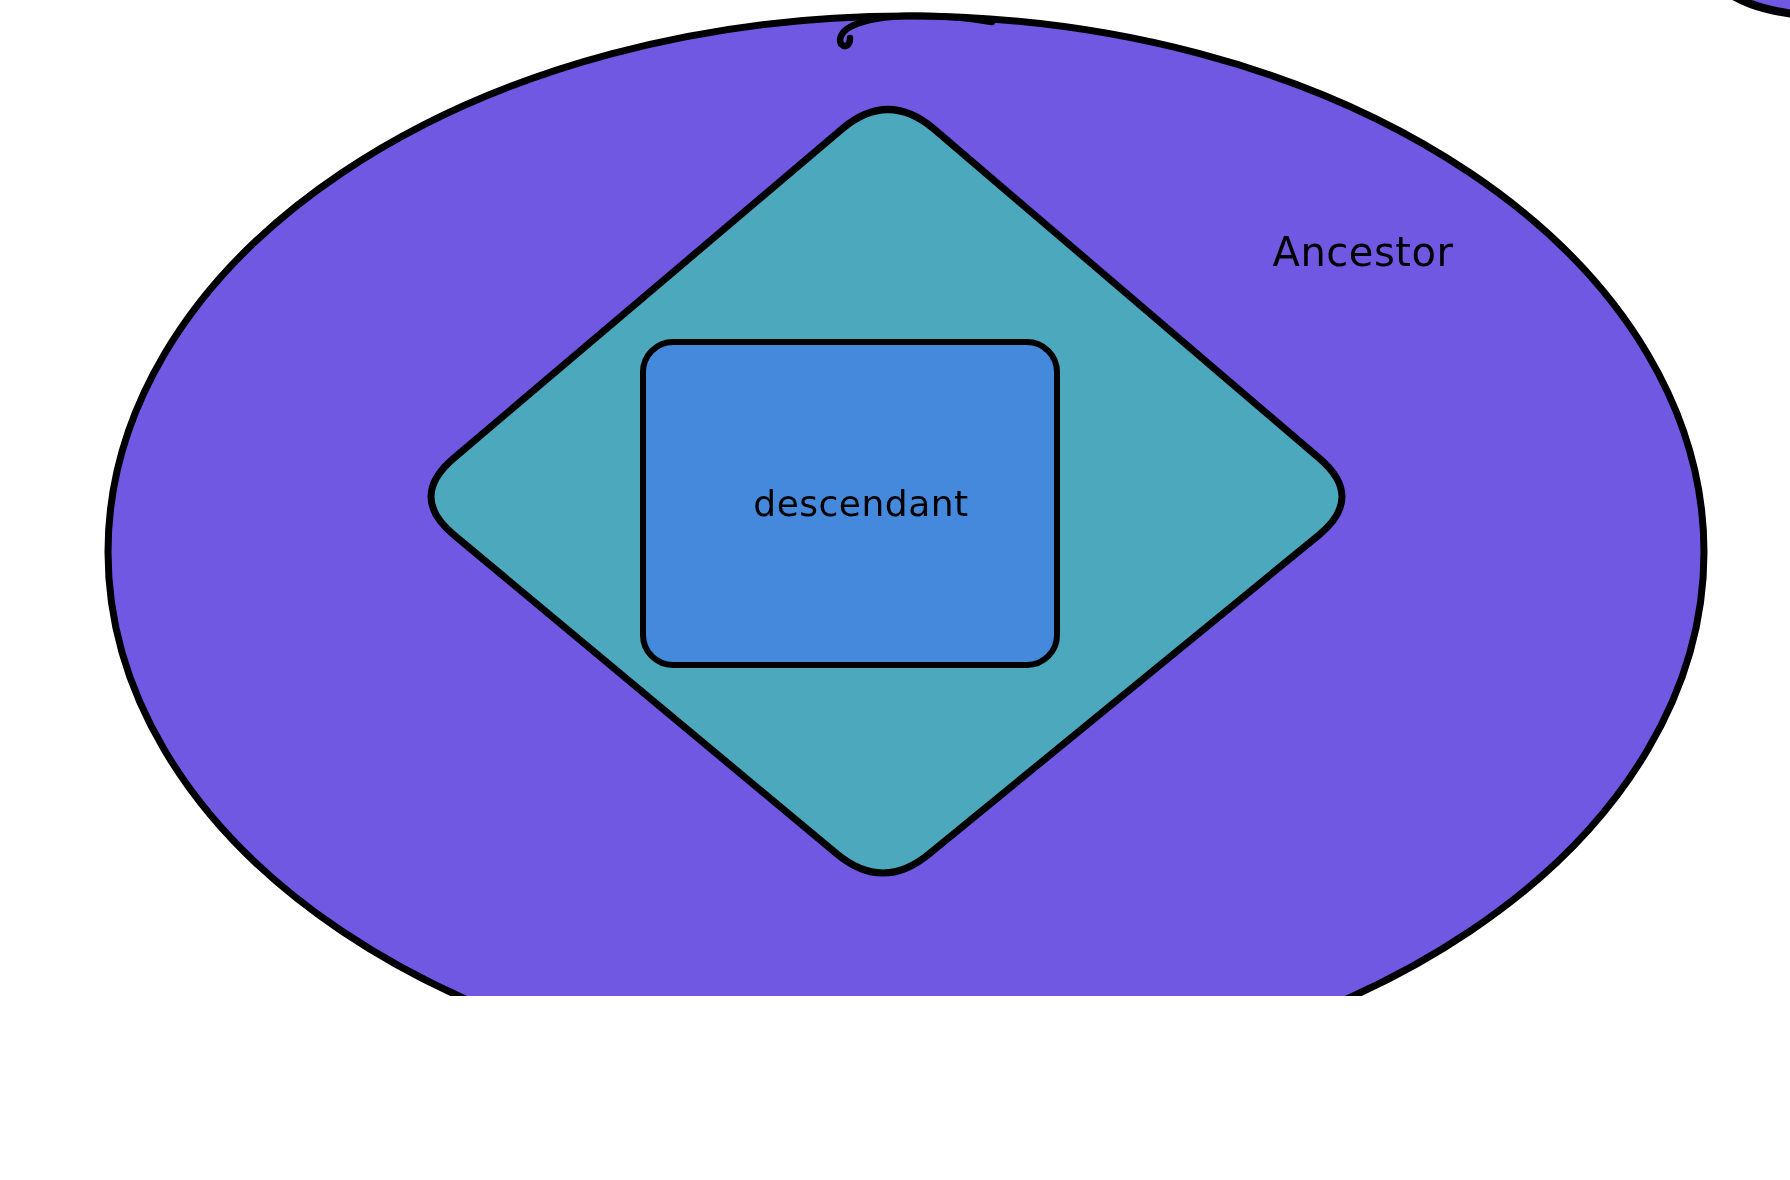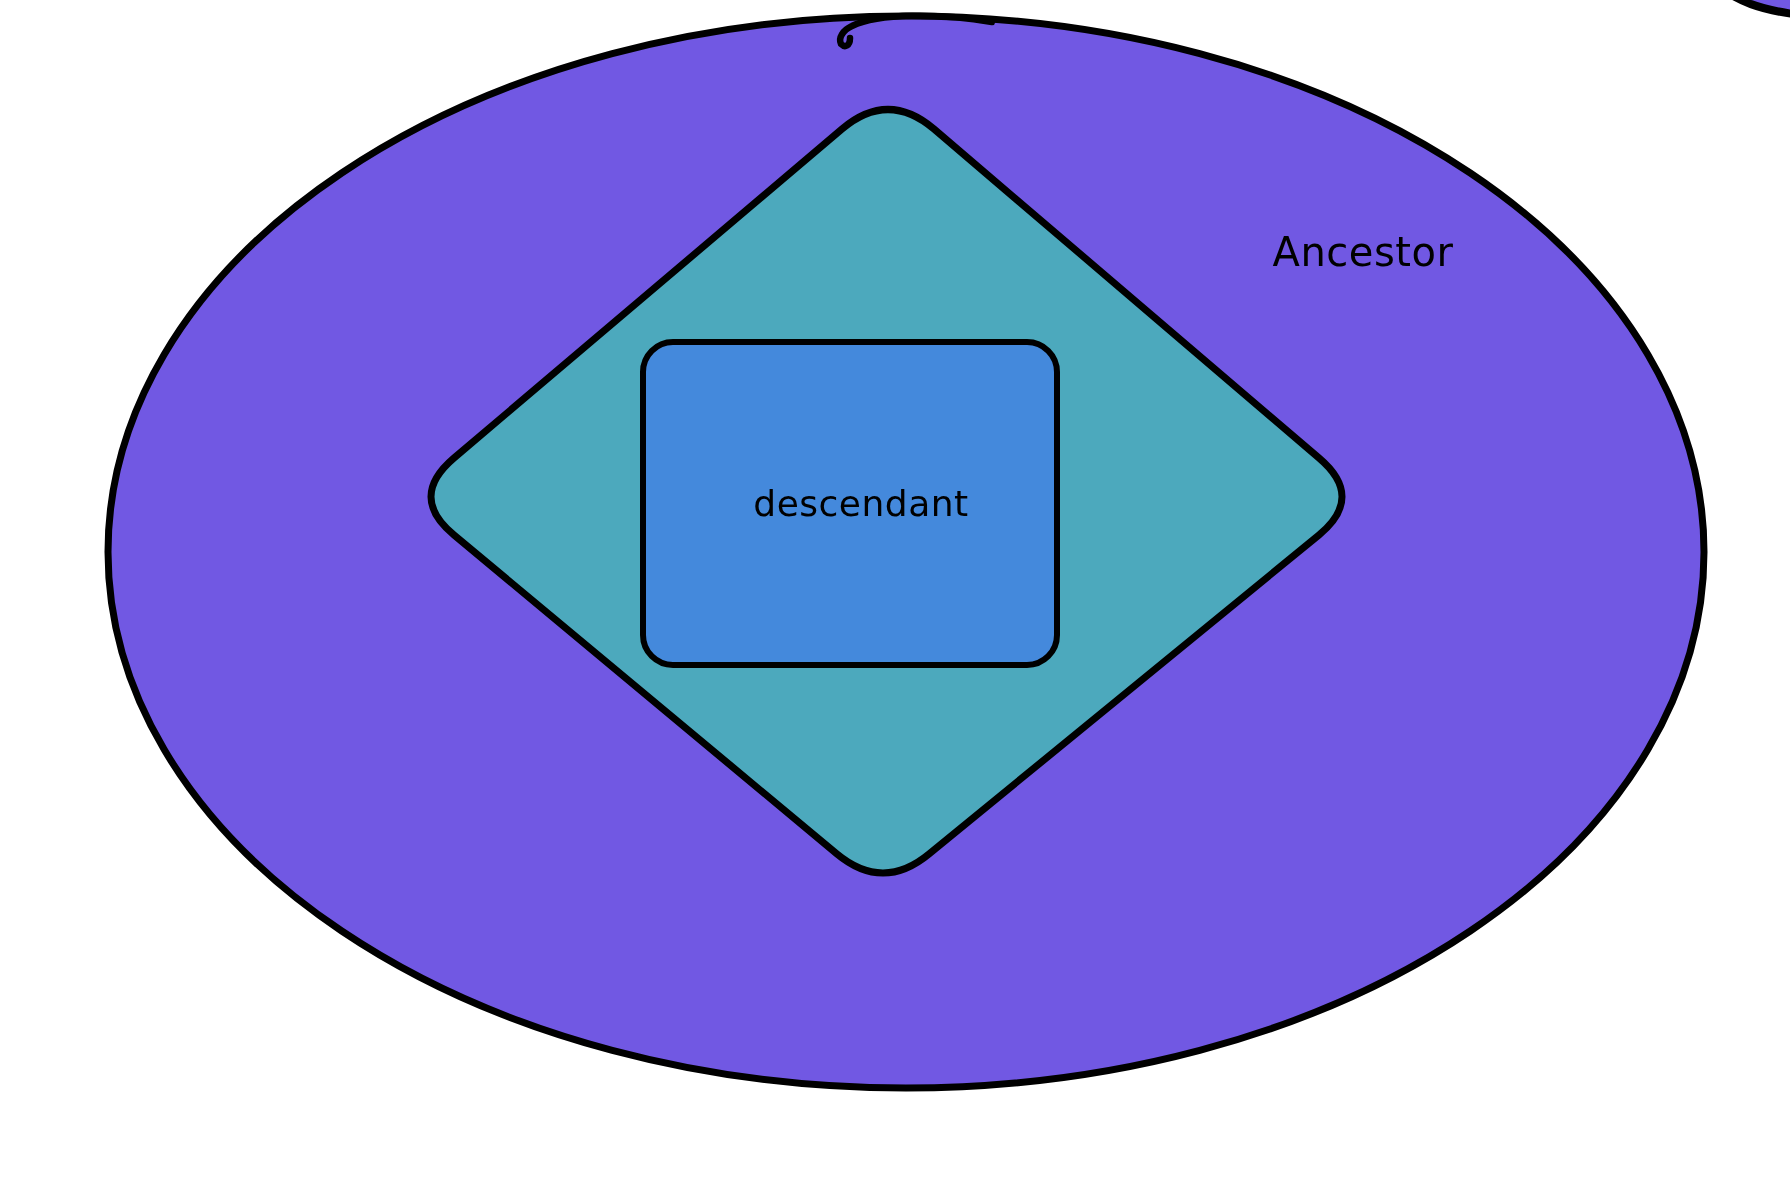--- a/index.html
+++ b/index.html
@@ -4,21 +4,21 @@
 <style>
   html, body {
     margin: 0;
     padding: 0;
     background: #ffffff;
     font-family: "DejaVu Sans", "Liberation Sans", sans-serif;
   }
   .canvas-wrap {
     position: relative;
     width: 1790px;
-    height: 1180px;
+    height: 996px;
     overflow: hidden;
     background: #ffffff;
   }
   svg { display: block; }
   .shape-stroke {
     stroke: #000000;
     stroke-linejoin: round;
     stroke-linecap: round;
   }
   text.hand-label {

